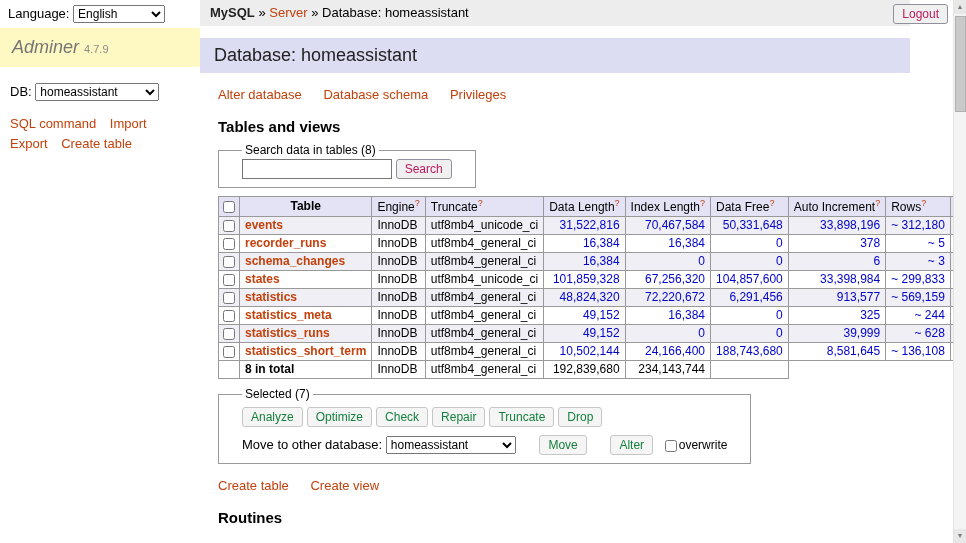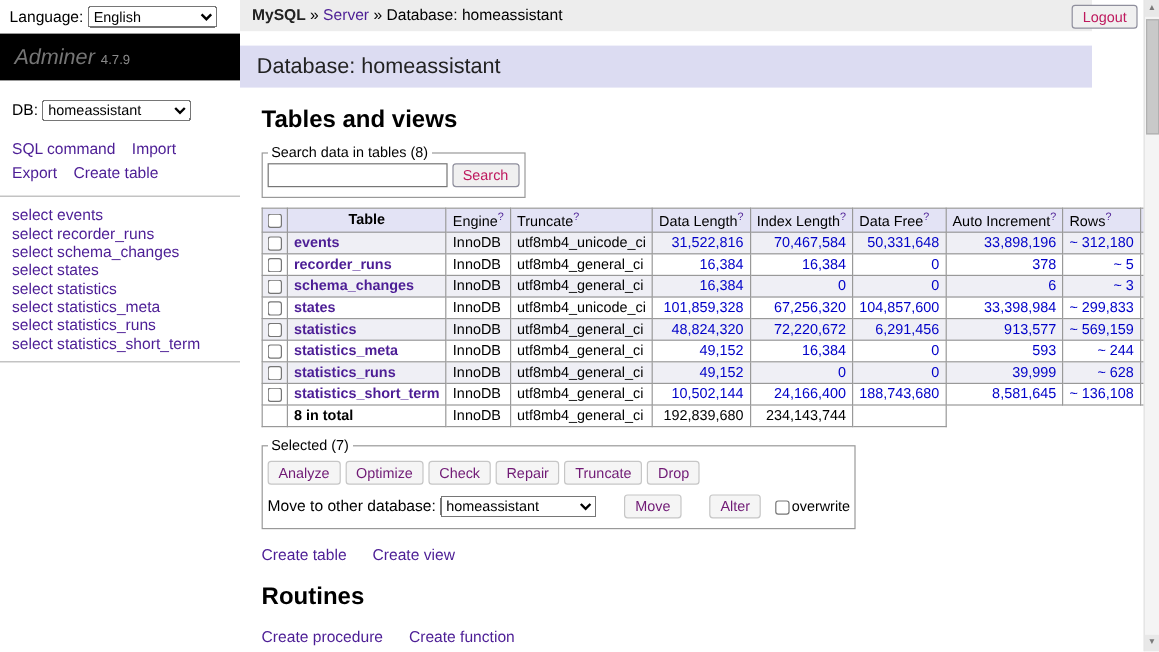--- a/index.html
+++ b/index.html
@@ -2,46 +2,46 @@
 <html><head>
 <meta charset="utf-8">
 <style>
   * { box-sizing: border-box; }
   html, body { margin:0; padding:0; }
   body {
     width:966px; height:543px; position:relative; overflow:hidden;
     background:#fff; color:#000;
     font-family:"Liberation Sans", sans-serif; font-size:13px;
   }
-  a { color:#4c1d95; text-decoration:none; cursor:pointer; }
+  a { color:#c2410c; text-decoration:none; cursor:pointer; }
 
   
   .lang { position:absolute; left:8px; top:5px; }
-  .lang select { width:108px; }
+  .lang select { width:92px; }
   .breadcrumb-bar {
     position:absolute; left:200px; top:0; width:710px; height:26px;
     background:#ededed; padding:5px 10px;
   }
   .bc-strong { color:#222; font-weight:bold; }
   .logout-btn { position:absolute; right:18px; top:4px; }
 
   button {
     font-family:"Liberation Sans", sans-serif;
     font-size:12px; padding:2px 8px;
     border:1px solid #8f8f9d; border-radius:3px;
     background:#f0f0f0; color:#be185d;
   }
-  button:disabled { color:#701a75; border-color:#c6c6c6; background:#f5f5f5; }
+  button:disabled { color:#15803d; border-color:#c6c6c6; background:#f5f5f5; }
   select, input[type=text] { font-family:"Liberation Sans", sans-serif; font-size:12px; }
   input[type=checkbox] { width:12px; height:12px; margin:0 2px; vertical-align:middle; }
 
   
   .sidebar { position:absolute; left:0; top:26px; width:200px; }
   .sidebar h1 {
-    margin:2px 0 0; background:#000000; padding:9px 12px;
+    margin:2px 0 0; background:#fef9c3; padding:9px 12px;
     font-size:18px; font-weight:normal; font-style:italic; color:#757575;
   }
   .sidebar h1 .ver { font-size:11px; font-style:normal; color:#8a8a8a; }
   .db-row { margin:16px 0 0 10px; }
   .db-row select { width:124px; }
   .action-links { margin:13px 0 0 10px; width:150px; line-height:1.55; }
   .action-links a { margin-right:10px; white-space:nowrap; }
   .table-list {
     margin-top:9px; border-top:1px solid #b5b5b5; border-bottom:1px solid #b5b5b5;
     padding:7px 0 7px 10px;
@@ -50,23 +50,23 @@
 
   
   .main { position:absolute; left:200px; top:26px; width:710px; }
   .main h2 {
     margin:12px 0 0; background:#dcdcf2; color:#222;
     font-size:18px; font-weight:normal; padding:7px 14px;
   }
   .content { padding-left:18px; }
   .links-row { margin:14px 0 0; }
   .links-row a { margin-right:18px; }
-  h3 { margin:16px 0 0; font-size:20px; }
-
-  fieldset { width:max-content; margin:8px 0 0; border:1px solid #999; padding:2px 4px 8px; }
+  h3 { margin:16px 0 0; font-size:15px; }
+
+  fieldset { width:max-content; margin:8px 0 0; border:1px solid #999; padding:2px 23px 8px; }
   legend { font-size:12px; padding:0 3px; }
   .search-input { width:150px; height:20px; border:1px solid #767676; padding:1px 4px; }
 
   table { border-collapse:collapse; margin-top:8px; font-size:12px; }
   td, th { border:1px solid #999; padding:1px 5px; line-height:1.25; height:17px; white-space:nowrap; }
   thead td, thead th { background:#e3e3f5; }
   thead th { text-align:center; font-weight:bold; }
   thead sup { font-size:9px; }
   tbody tr.odd { background:#efeff5; }
   td.num { text-align:right; color:#0000c8; }
@@ -111,35 +111,26 @@
 <div class="sidebar">
   <h1>
     <span>Adminer</span>
     <span class="ver">4.7.9</span>
   </h1>
   <div class="db-row">
     <label>DB:</label>
     <select><option>homeassistant</option></select>
   </div>
   <div class="action-links" id="sidebar-actions"><a href="#">SQL command</a> <a href="#">Import</a> <a href="#">Export</a> <a href="#">Create table</a> </div>
-  <div class="table-list" id="table-links">
-      <a href="#">select events</a> 
-      <a href="#">select recorder_runs</a> 
-      <a href="#">select schema_changes</a> 
-      <a href="#">select states</a> 
-      <a href="#">select statistics</a> 
-      <a href="#">select statistics_meta</a> 
-      <a href="#">select statistics_runs</a> 
-      <a href="#">select statistics_short_term</a> 
-    </div>
 </div>
 
 <div class="main">
   <h2>Database: homeassistant</h2>
   <div class="content">
+    <p class="links-row" id="main-links"><a href="#">Alter database</a> <a href="#">Database schema</a> <a href="#">Privileges</a> </p>
     <h3>Tables and views</h3>
     <fieldset>
       <legend>Search data in tables (8)</legend>
       <input type="text" class="search-input" value="" style="">
       <button>Search</button>
     </fieldset>
     <table id="tables-table">
         <thead>
           <tr>
             <td class="cb-cell"><input type="checkbox" style=""></td>
@@ -216,21 +207,21 @@
             <td></td>
           </tr>
           <tr>
             <td class="cb-cell"><input type="checkbox" style=""></td>
             <td><a class="tname" href="#">statistics_meta</a></td>
             <td>InnoDB</td>
             <td>utf8mb4_general_ci</td>
             <td class="num">49,152</td>
             <td class="num">16,384</td>
             <td class="num">0</td>
-            <td class="num">593</td>
+            <td class="num">325</td>
             <td class="num">~ 244</td>
             <td></td>
           </tr>
           <tr class="odd">
             <td class="cb-cell"><input type="checkbox" style=""></td>
             <td><a class="tname" href="#">statistics_runs</a></td>
             <td>InnoDB</td>
             <td>utf8mb4_general_ci</td>
             <td class="num">49,152</td>
             <td class="num">0</td>

